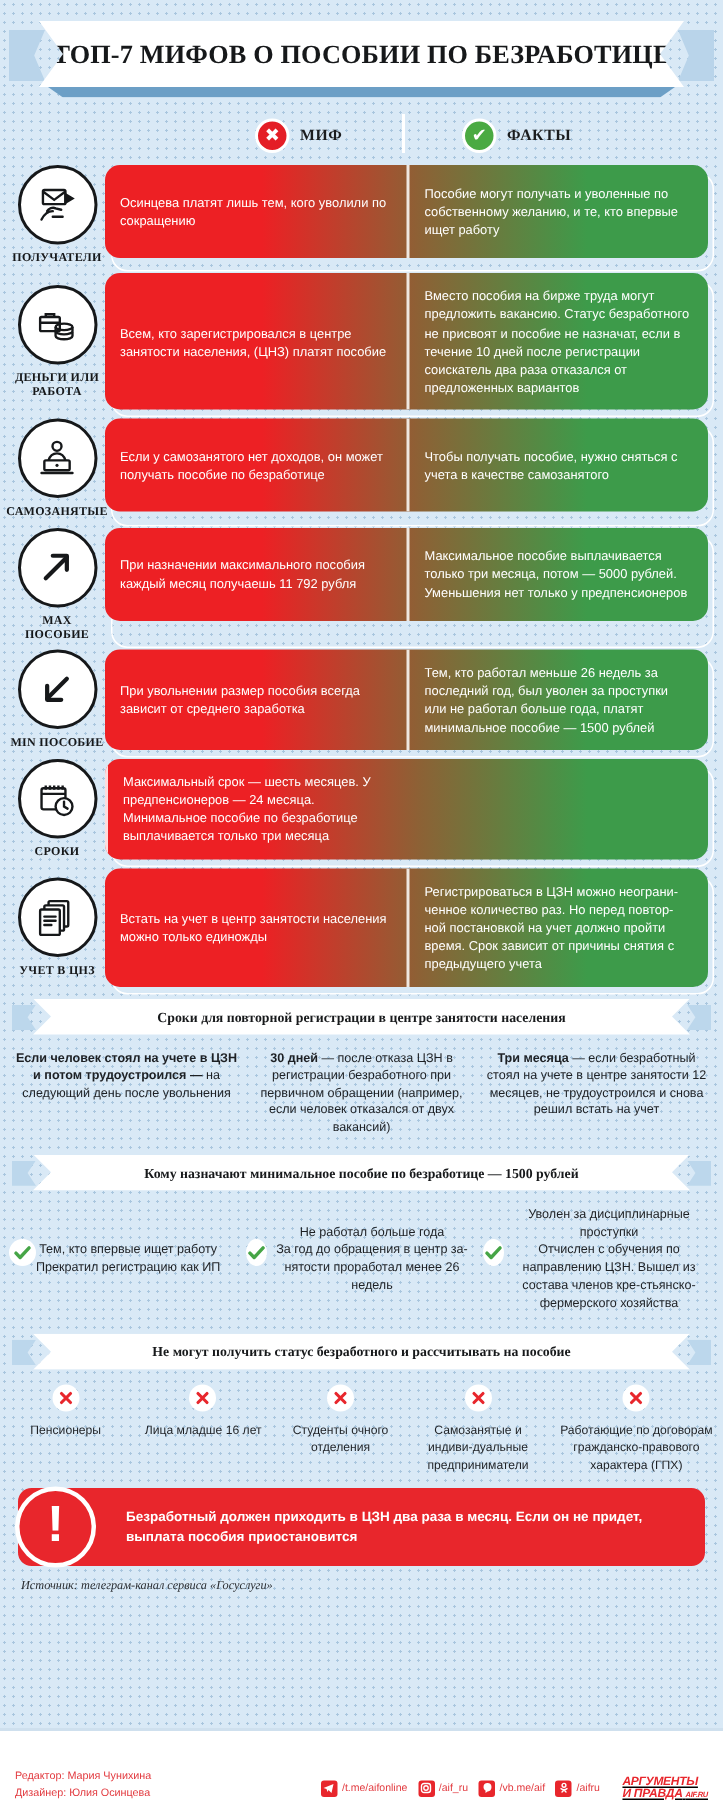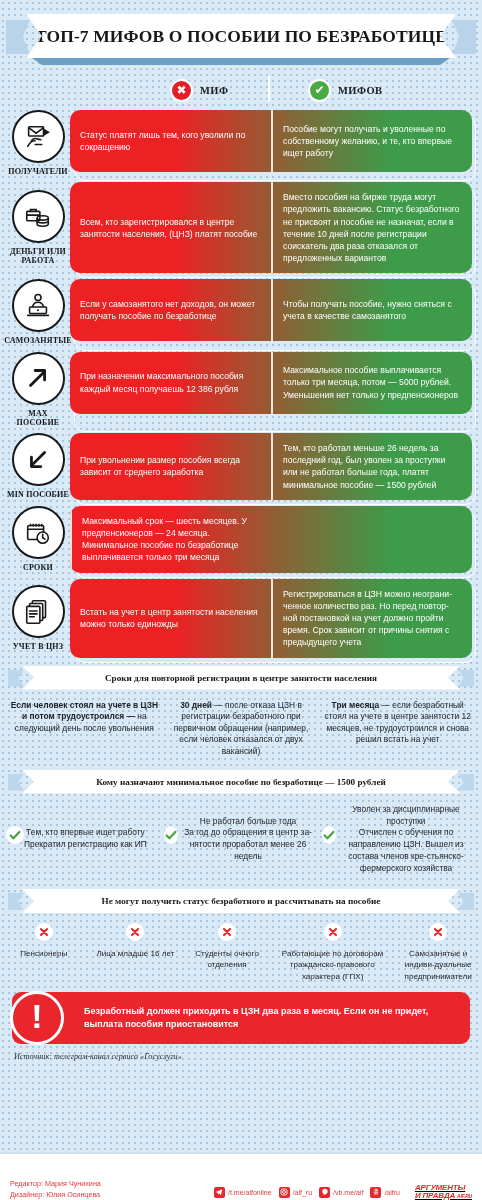--- a/index.html
+++ b/index.html
@@ -132,21 +132,21 @@
   </div>
 
   <div class="legend">
     <div class="legend-divider"></div>
     <div class="item myth">
       <div class="badge red">✖</div>
       <span class="lbl">МИФ</span>
     </div>
     <div class="item truth">
       <div class="badge green">✔</div>
-      <span class="lbl">МИФОВ</span>
+      <span class="lbl">ФАКТЫ</span>
     </div>
   </div>
 
   <div class="rows">
 
     <div class="row">
       <div class="icon-col">
         <div class="icon-circle">
           <svg width="30" height="30" viewBox="0 0 32 32" fill="none" stroke="#16181a" stroke-width="1.7">
             <rect x="6" y="5" width="16" height="10" rx="1"></rect>
@@ -154,21 +154,21 @@
             <path d="M22 8l5 3-5 3z" fill="#16181a"></path>
             <path d="M5 26c2-4 5-6 8-6M9 20c1-2 4-3 6-2l4 1M13 24h7" stroke-linecap="round"></path>
           </svg>
         </div>
         <div class="icon-label">ПОЛУЧАТЕЛИ</div>
       </div>
       <div class="bar-outer">
         <div class="bar-shadowbox"></div>
         <div class="bar">
           <div class="cell m">
-              <p>Статус платят лишь тем, кого уволили по сокращению</p>
+              <p>Осинцева платят лишь тем, кого уволили по сокращению</p>
             </div>
           <div class="cell t">
               <p>Пособие могут получать и уволенные по собственному желанию, и те, кто впервые ищет работу</p>
             </div>
         </div>
       </div>
     </div>
 
     <div class="row">
       <div class="icon-col">
@@ -229,21 +229,21 @@
             <path d="M8 24L23 9"></path>
               <path d="M13 8h10v10"></path>
           </svg>
         </div>
         <div class="icon-label">MAX ПОСОБИЕ</div>
       </div>
       <div class="bar-outer">
         <div class="bar-shadowbox"></div>
         <div class="bar">
           <div class="cell m">
-              <p>При назначении максимального пособия каждый месяц получаешь 12 386 рубля</p>
+              <p>При назначении максимального пособия каждый месяц получаешь 11 792 рубля</p>
             </div>
           <div class="cell t">
               <p>Максимальное пособие выплачивается только три месяца, потом — 5000 рублей. Уменьшения нет только у предпенсионеров</p>
             </div>
         </div>
       </div>
     </div>
 
     <div class="row">
       <div class="icon-col">
@@ -395,35 +395,35 @@
       <p>Лица младше 16 лет</p>
     </div>
     <div class="col">
       <div class="cross-icon">
           <svg width="12" height="12" viewBox="0 0 16 16" fill="none" stroke="#e8262c" stroke-width="2.8" stroke-linecap="round">
             <path d="M4 4l8 8M12 4l-8 8"></path>
           </svg>
         </div>
       <p>Студенты очного отделения</p>
     </div>
+    <div class="col">
+      <div class="cross-icon">
+          <svg width="12" height="12" viewBox="0 0 16 16" fill="none" stroke="#e8262c" stroke-width="2.8" stroke-linecap="round">
+            <path d="M4 4l8 8M12 4l-8 8"></path>
+          </svg>
+        </div>
+      <p>Самозанятые и индиви-дуальные предприниматели</p>
+    </div>
     <div class="col wide">
       <div class="cross-icon">
           <svg width="12" height="12" viewBox="0 0 16 16" fill="none" stroke="#e8262c" stroke-width="2.8" stroke-linecap="round">
             <path d="M4 4l8 8M12 4l-8 8"></path>
           </svg>
         </div>
       <p>Работающие по договорам гражданско-правового характера (ГПХ)</p>
-    </div>
-    <div class="col">
-      <div class="cross-icon">
-          <svg width="12" height="12" viewBox="0 0 16 16" fill="none" stroke="#e8262c" stroke-width="2.8" stroke-linecap="round">
-            <path d="M4 4l8 8M12 4l-8 8"></path>
-          </svg>
-        </div>
-      <p>Самозанятые и индиви-дуальные предприниматели</p>
     </div>
   </div>
 
   <div class="alert-wrap">
     <div class="alert">
       <div class="excl">
           <span>!</span>
         </div>
       <p>Безработный должен приходить в ЦЗН два раза в месяц. Если он не придет, выплата пособия приостановится</p>
     </div>

